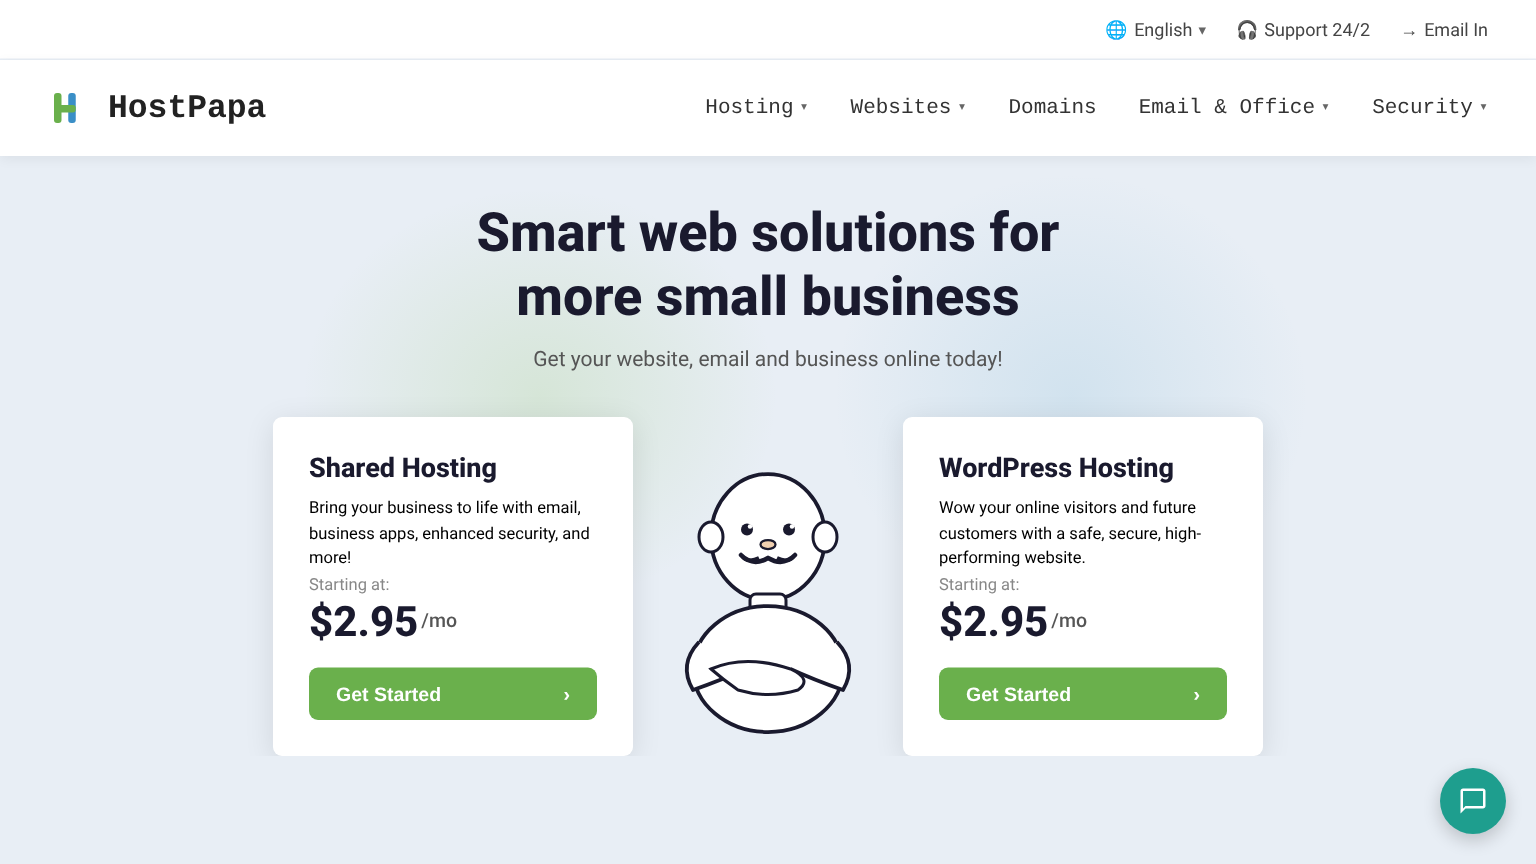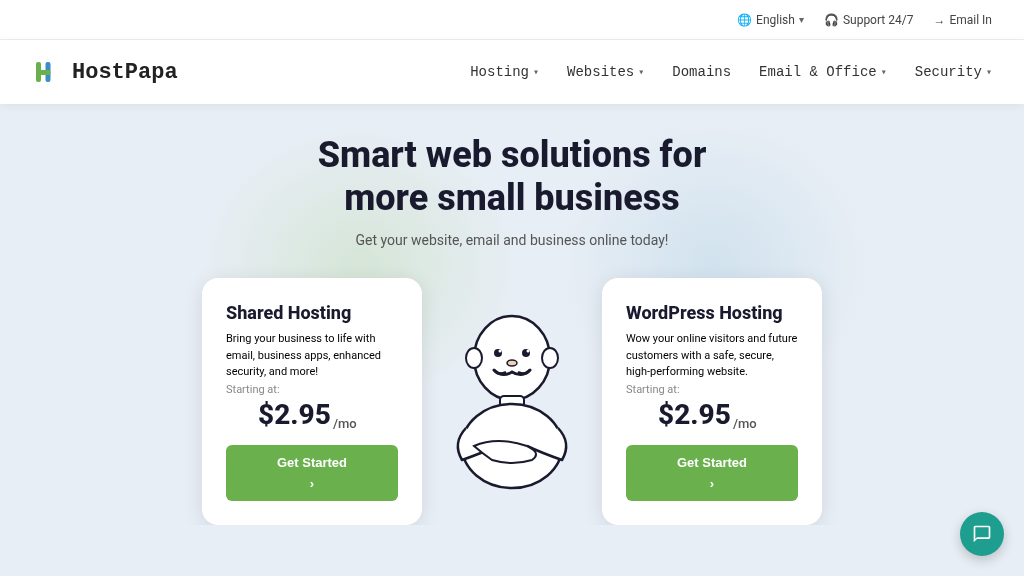--- a/index.html
+++ b/index.html
@@ -108,60 +108,58 @@
       display: flex;
       justify-content: center;
       align-items: flex-start;
       gap: 0;
       position: relative;
       z-index: 2;
     }
 
     .hosting-card {
       background: #fff;
-      border-radius: 16px;
+      border-radius: 6px;
       padding: 24px 24px 24px;
-      width: 220px;
+      width: 240px;
       box-shadow: 0 4px 20px rgba(0,0,0,0.1);
       text-align: left;
     }
 
     .card-title {
       font-size: 18px; font-weight: 800; color: #1a1a2e;
       margin-bottom: 8px;
     }
     .card-desc {
       font-size: 11px; color: #000000; line-height: 1.5;
       margin-bottom: 2px;
     }
     .starting-at {
       font-size: 11px; color: #888; margin-bottom: 2px;
     }
     .price {
       font-size: 28px; font-weight: 800; color: #1a1a2e;
-      display: flex; align-items: flex-end; gap: 2px;
+      display: flex; align-items: center; gap: 2px;
       margin-bottom: 14px;
-      margin-left: 32px;
     }
     .price-mo {
       font-size: 13px; font-weight: 500; color: #555;
     }
     .get-started-btn {
       background: #6ab04c;
       color: #fff;
       border: none;
       border-radius: 6px;
       padding: 10px 18px;
       font-size: 13px;
       font-weight: 600;
       cursor: pointer;
       display: flex; align-items: center; gap: 6px;
       width: 100%;
-      justify-content: center;
-      flex-direction: column;
+      justify-content: space-between;
     }
 
     
     .mascot-container {
       width: 180px;
       display: flex;
       align-items: flex-end;
       justify-content: center;
       flex-shrink: 0;
       position: relative;
@@ -194,21 +192,21 @@
 <div class="top-bar">
   <div class="top-bar-left"></div>
   <div class="top-bar-right">
     <div class="top-bar-item">
       <span>🌐</span>
       <span>English</span>
       <span class="chevron-down">▾</span>
     </div>
     <div class="top-bar-item">
       <span>🎧</span>
-      <span>Support 24/7</span>
+      <span>Support 24/2</span>
     </div>
     <div class="top-bar-item">
       <span>→</span>
       <span>Email In</span>
     </div>
   </div>
 </div>
 
 <nav class="navbar">
   <div class="logo">

